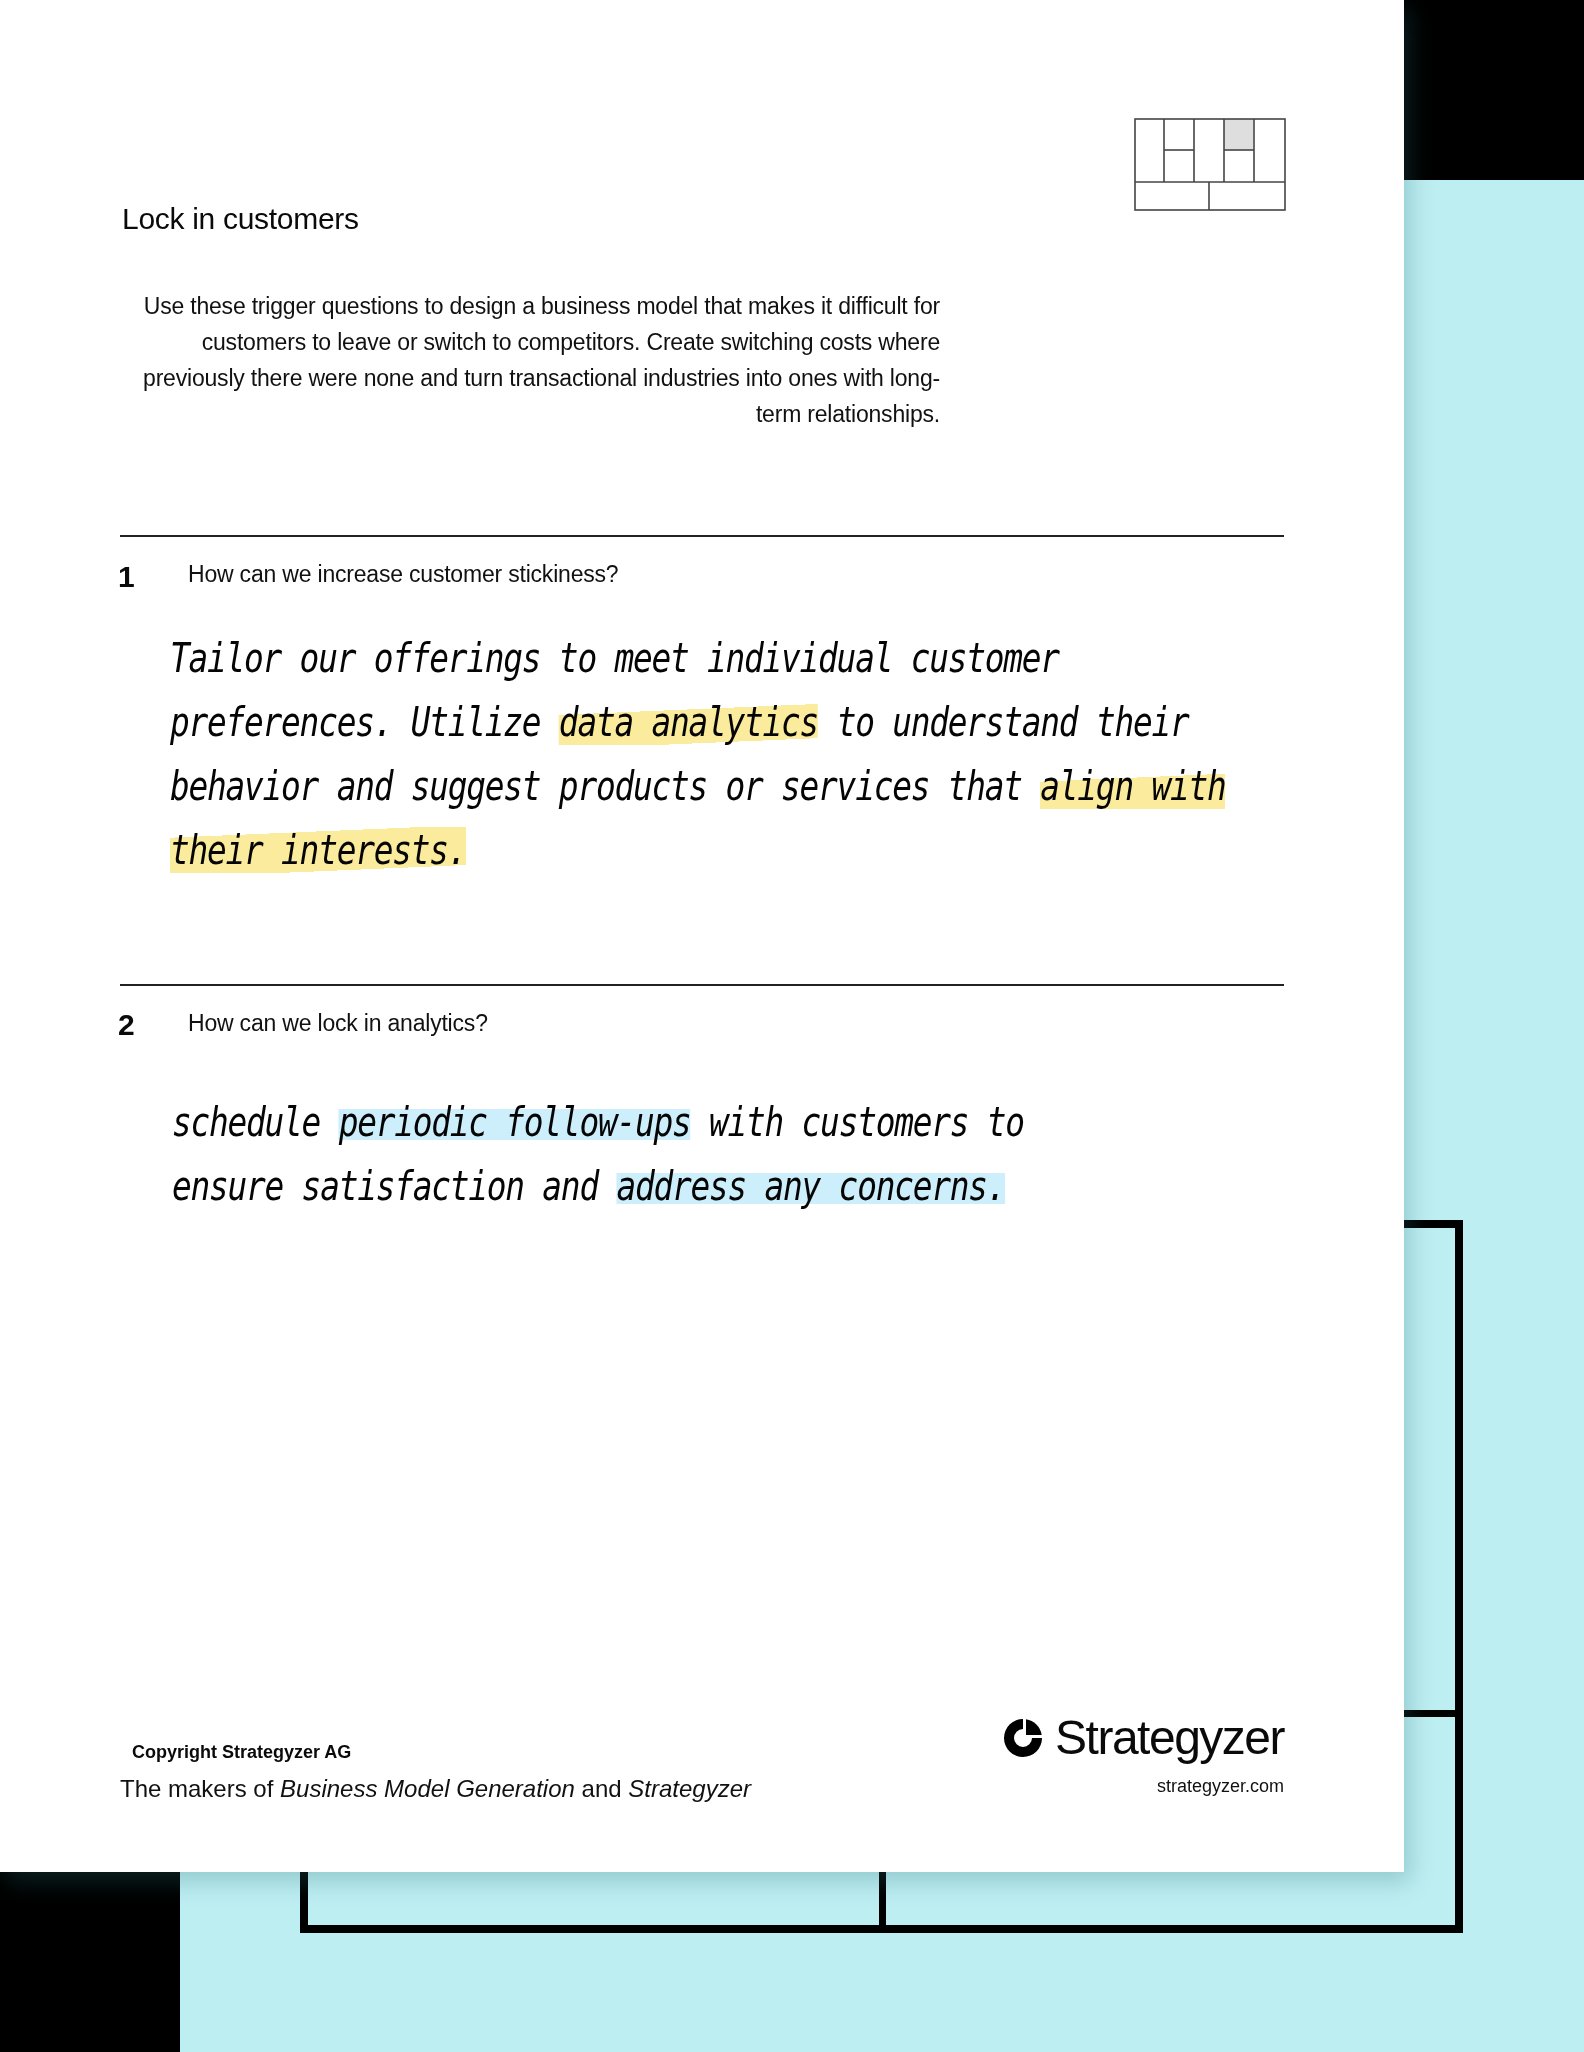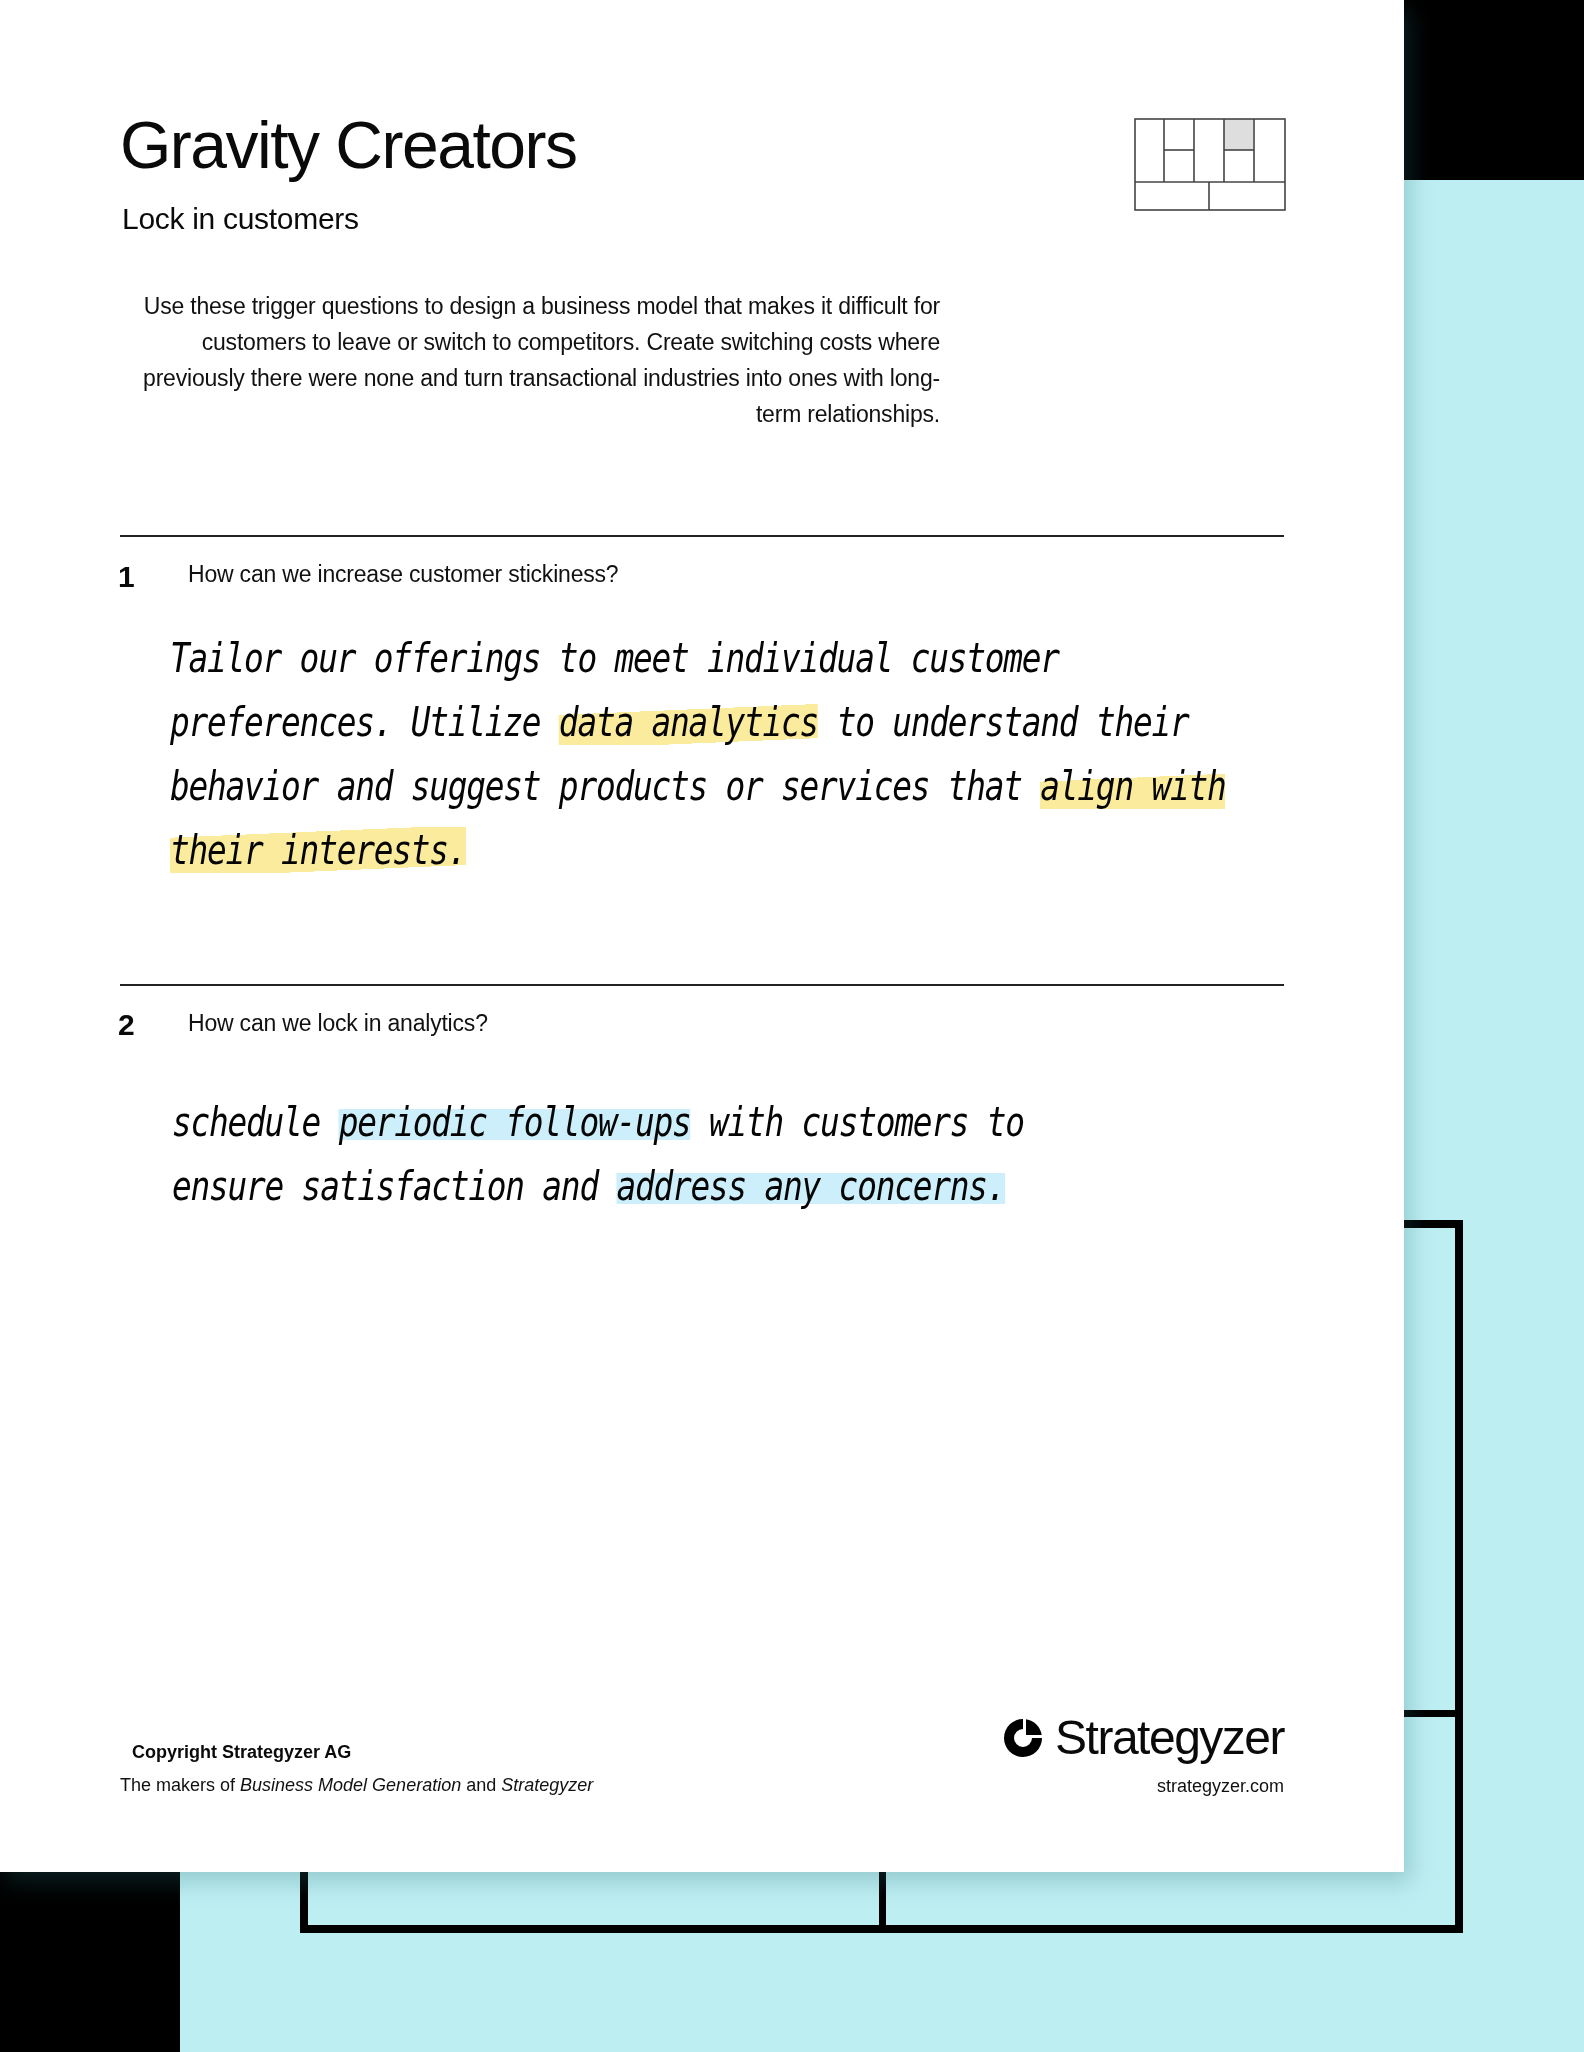--- a/index.html
+++ b/index.html
@@ -38,21 +38,21 @@
     font-family: "DejaVu Sans Mono", monospace;
     font-size: 40px; line-height: 64px; letter-spacing: -1.5px;
     font-style: italic; font-weight: 400;
     transform: scaleX(0.82); transform-origin: left top;
     color: #050505;
   }
   .answer .hl-y { background: linear-gradient(178deg, transparent 28%, #fbeb9c 28%, #fbeb9c 88%, transparent 88%); }
   .answer .hl-b { background: linear-gradient(180deg, transparent 22%, #cdeffb 22%, #cdeffb 90%, transparent 90%); }
 
   .footer-copy { position: absolute; left: 132px; top: 1742px; font-size: 18px; font-weight: 700; }
-  .footer-makers { position: absolute; left: 120px; top: 1775px; font-size: 18px; color: #111; }
+  .footer-makers { position: absolute; left: 120px; top: 1775px; font-size: 24px; color: #111; }
   .footer-makers i { font-style: italic; }
   .logo { position: absolute; right: 120px; top: 1714px; display: flex; align-items: center; gap: 10px; }
   .logo-mark { width: 44px; height: 44px; }
   .logo-text { font-size: 48px; letter-spacing: -1.5px; line-height: 1; }
   .logo-url { position: absolute; right: 120px; top: 1776px; font-size: 18px; color: #111; }
 </style>
 </head>
 <body>
 
 <div class="bg-black-top"></div>
@@ -63,21 +63,20 @@
     <rect x="1455" y="1220" width="8" height="712"></rect>
     <rect x="1380" y="1710" width="83" height="7"></rect>
     <rect x="300" y="1860" width="8" height="72"></rect>
     <rect x="300" y="1925" width="1163" height="8"></rect>
     <rect x="879" y="1860" width="7" height="72"></rect>
   </g>
 </svg>
 
 <div class="paper">
 
-  <h1 class="title">Gravity Creators</h1>
   <div class="subtitle">Lock in customers</div>
 
   <svg class="bmc-icon" viewBox="0 0 152 93">
     <rect x="90" y="1" width="29" height="31" fill="#dedede"></rect>
     <g fill="none" stroke="#444" stroke-width="1.6">
       <rect x="1" y="1" width="150" height="91"></rect>
       <line x1="30" y1="1" x2="30" y2="64"></line>
       <line x1="60" y1="1" x2="60" y2="64"></line>
       <line x1="90" y1="1" x2="90" y2="64"></line>
       <line x1="120" y1="1" x2="120" y2="64"></line>

